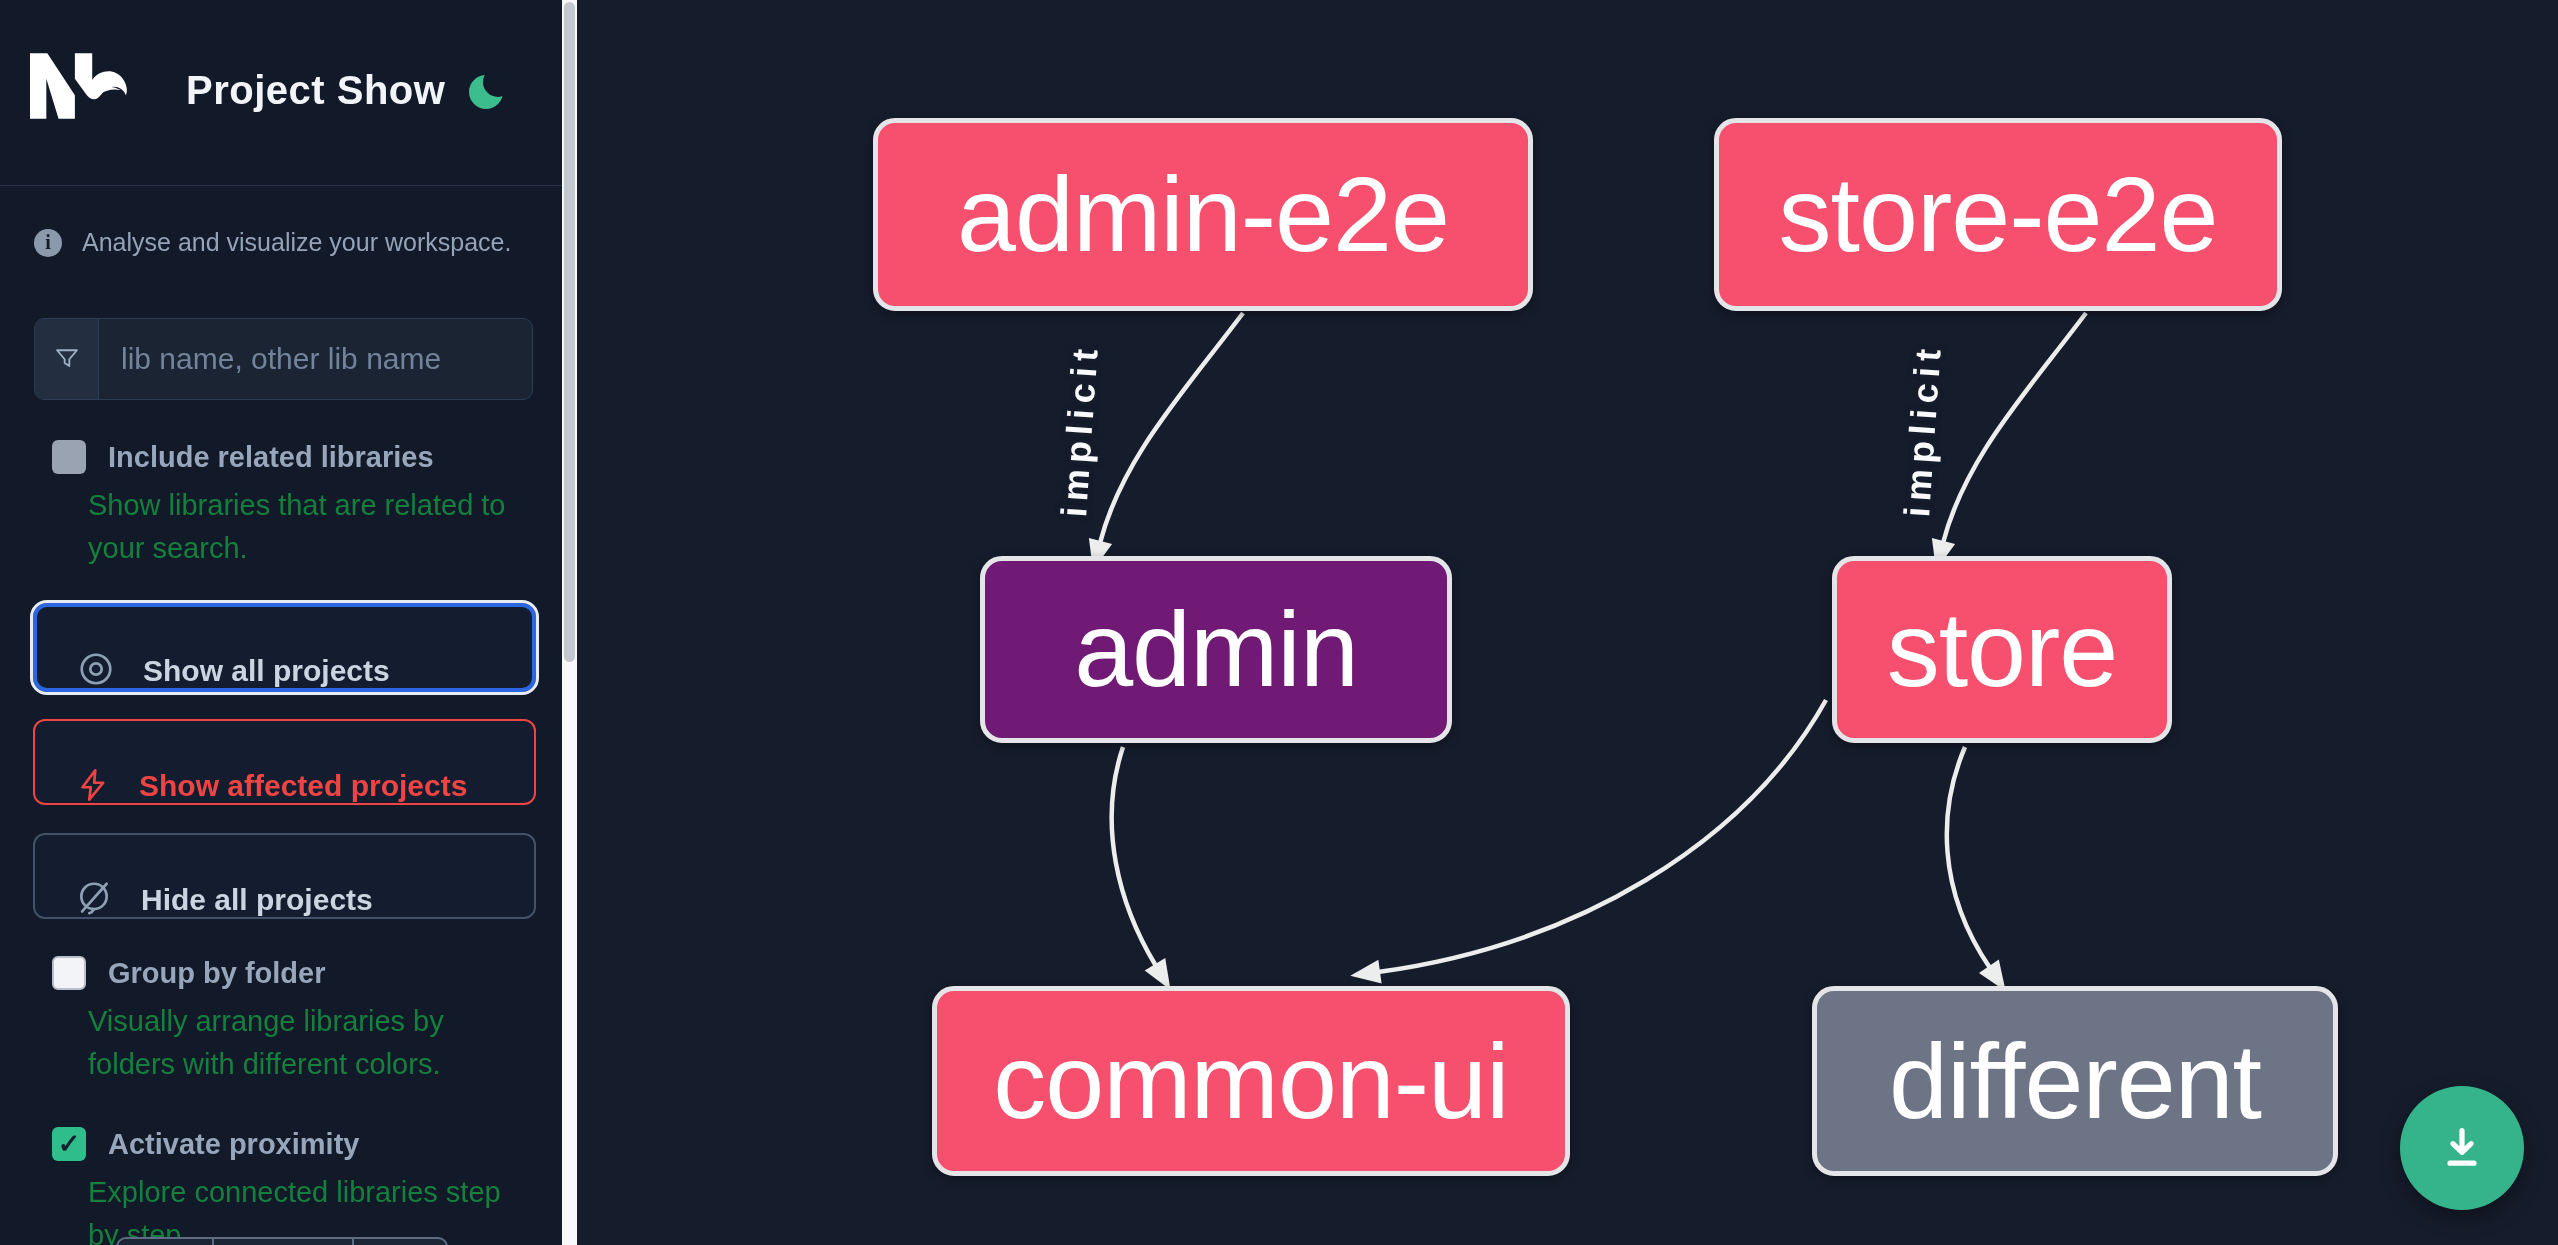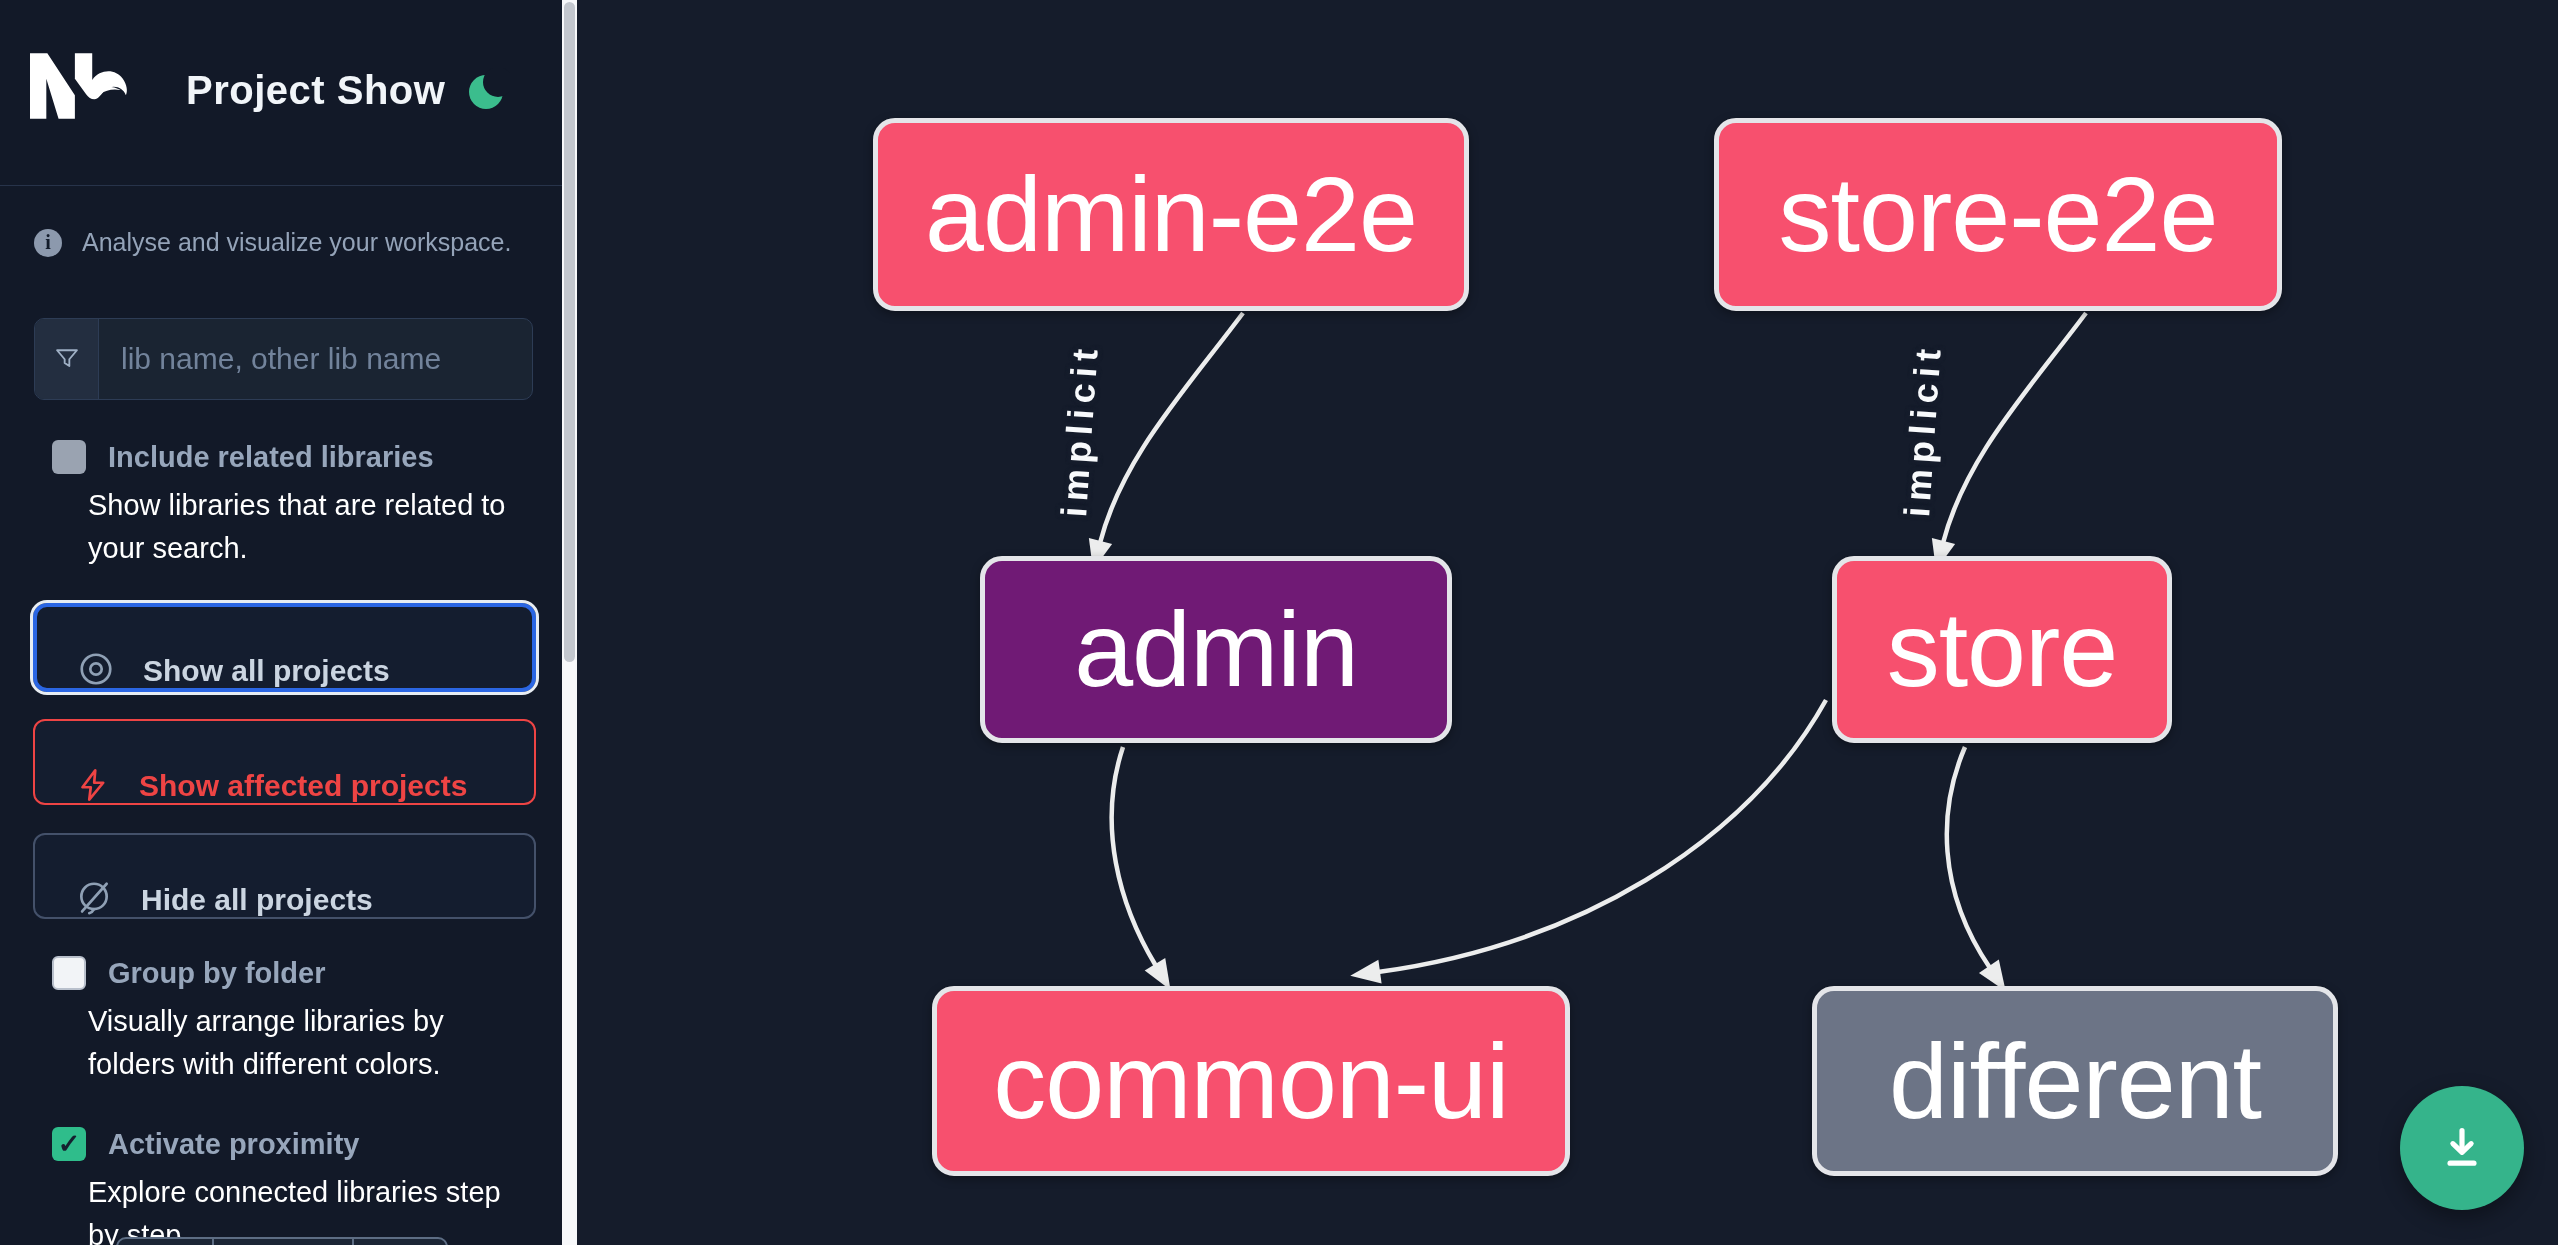--- a/index.html
+++ b/index.html
@@ -33,21 +33,21 @@
   .search-input::placeholder { color:#72839b; opacity:1; }
 
   .toggle-row { position:absolute; left:32px; width:500px; }
   .toggle-head { display:flex; align-items:center; gap:22px;padding-left:20px; }
   .cbox { width:34px; height:34px; border-radius:6px; flex:none; display:flex;
           align-items:center; justify-content:center; cursor:pointer; }
   .cbox.muted { background:#9aa3b1; }
   .cbox.white { background:#f2f4f7; border:2px solid #b9c0cc; }
   .cbox.green { background:#2fbd8b; color:#15202f; font-size:27px; font-weight:800; }
   .toggle-label { font-size:29px; font-weight:700; color:#97a6bb; cursor:pointer; }
-  .toggle-desc { margin:10px 0 0 56px; font-size:29px; line-height:43px; color:#ffffff;
+  .toggle-desc { margin:10px 0 0 56px; font-size:29px; line-height:43px; color:#15803d;
                  white-space:pre-line; }
 
   .action-btn { position:absolute; left:33px; width:503px; display:flex; align-items:flex-end;
                 gap:28px; padding-left:40px; background:#141d2f; cursor:pointer;
                 font-family:"Liberation Sans", sans-serif; }
   .action-btn .lbl { font-size:30px; font-weight:700; color:#cbd5e1; }
   .btn-show-all { top:603px; height:89px; border:4px solid #2b66e3; border-radius:14px;
                   outline:3px solid #e8edf3; }
   .btn-affected { top:719px; height:86px; border:2px solid #ee4444; border-radius:12px; }
   .btn-affected .lbl { color:#ee4444; }
@@ -190,21 +190,21 @@
   <g id="edges">
       <path d="M1243,313 C1183,393 1122,458 1100,543" fill="none" stroke="#eceded" stroke-width="4.5" marker-end="url(#arrow)"></path>
       <path d="M2086,313 C2026,393 1965,458 1943,543" fill="none" stroke="#eceded" stroke-width="4.5" marker-end="url(#arrow)"></path>
       <path d="M1123,747 C1097,825 1119,905 1156,966" fill="none" stroke="#eceded" stroke-width="4.5" marker-end="url(#arrow)"></path>
       <path d="M1826,700 C1745,845 1575,945 1378,972" fill="none" stroke="#eceded" stroke-width="4.5" marker-end="url(#arrow)"></path>
       <path d="M1965,747 C1938,810 1937,890 1990,968" fill="none" stroke="#eceded" stroke-width="4.5" marker-end="url(#arrow)"></path>
     </g>
 </svg>
 
 <div id="nodes-layer">
-    <div class="node" style="left: 873px; top: 118px; width: 596px; height: 193px; background: rgb(247, 80, 110); border-color: rgb(228, 229, 233);">admin-e2e</div>
+    <div class="node" style="left: 873px; top: 118px; width: 660px; height: 193px; background: rgb(247, 80, 110); border-color: rgb(228, 229, 233);">admin-e2e</div>
     <div class="node" style="left: 1714px; top: 118px; width: 568px; height: 193px; background: rgb(247, 80, 110); border-color: rgb(228, 229, 233);">store-e2e</div>
     <div class="node" style="left: 980px; top: 556px; width: 472px; height: 187px; background: #701a75; border-color: rgb(228, 229, 233);">admin</div>
     <div class="node" style="left: 1832px; top: 556px; width: 340px; height: 187px; background: rgb(247, 80, 110); border-color: rgb(228, 229, 233);">store</div>
     <div class="node" style="left: 932px; top: 986px; width: 638px; height: 190px; background: rgb(247, 80, 110); border-color: rgb(228, 229, 233);">common-ui</div>
     <div class="node" style="left: 1812px; top: 986px; width: 526px; height: 190px; background: rgb(108, 116, 134); border-color: rgb(228, 229, 233);">different</div>
   </div>
 <div id="edge-labels-layer">
     <span class="edge-label" style="left: 1080px; top: 430px;">implicit</span>
     <span class="edge-label" style="left: 1923px; top: 430px;">implicit</span>
   </div>

